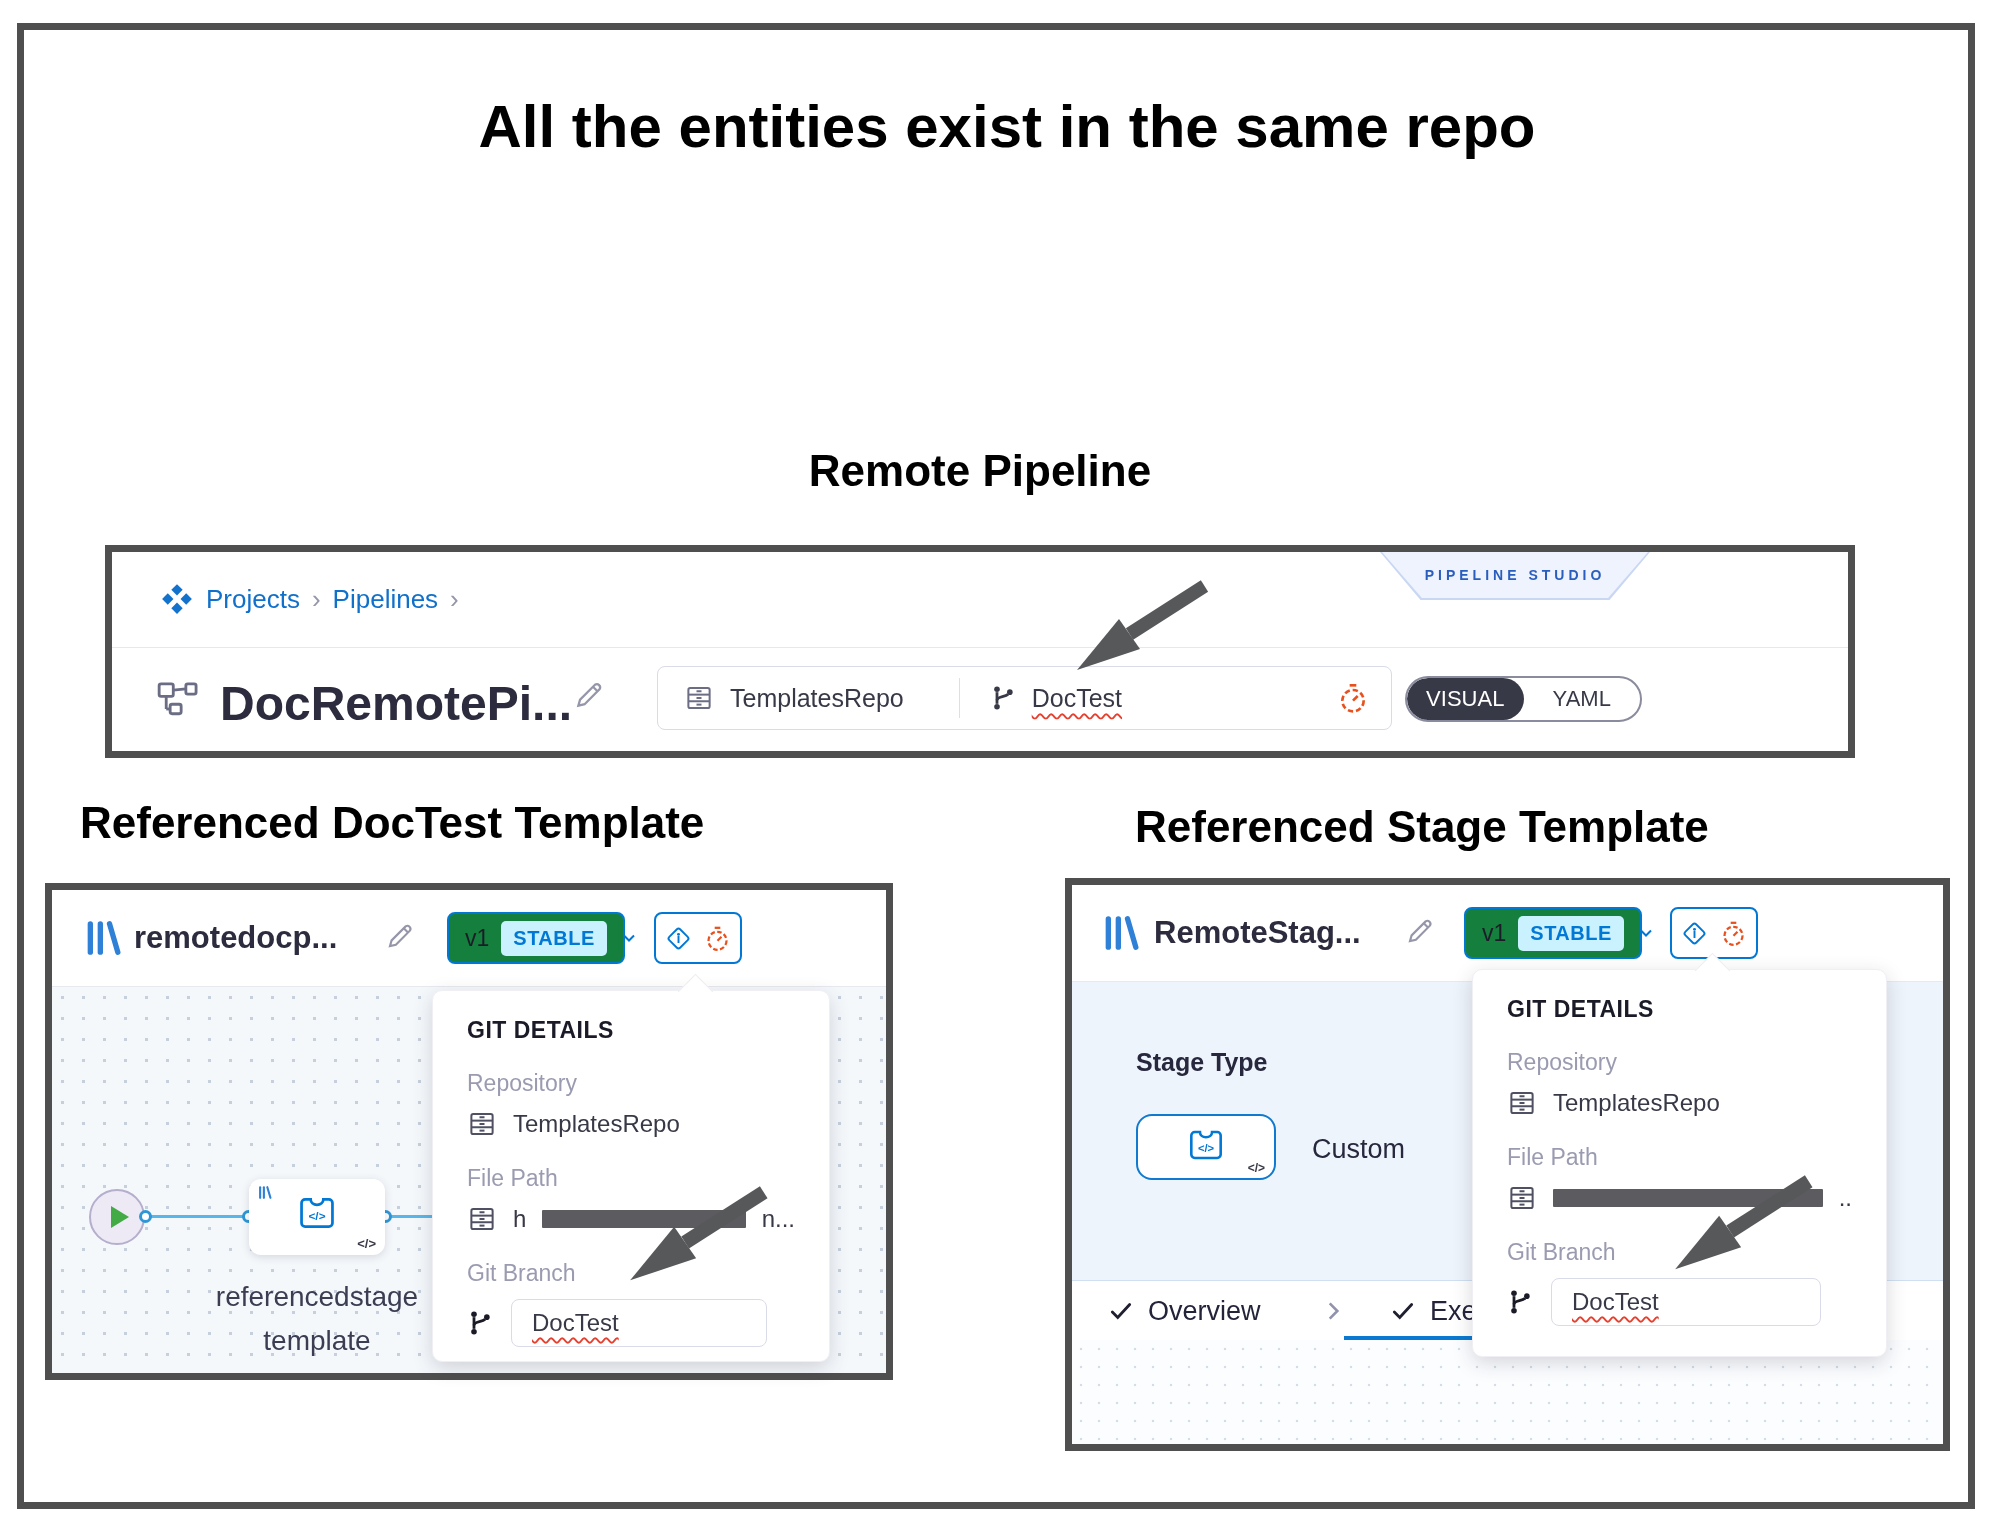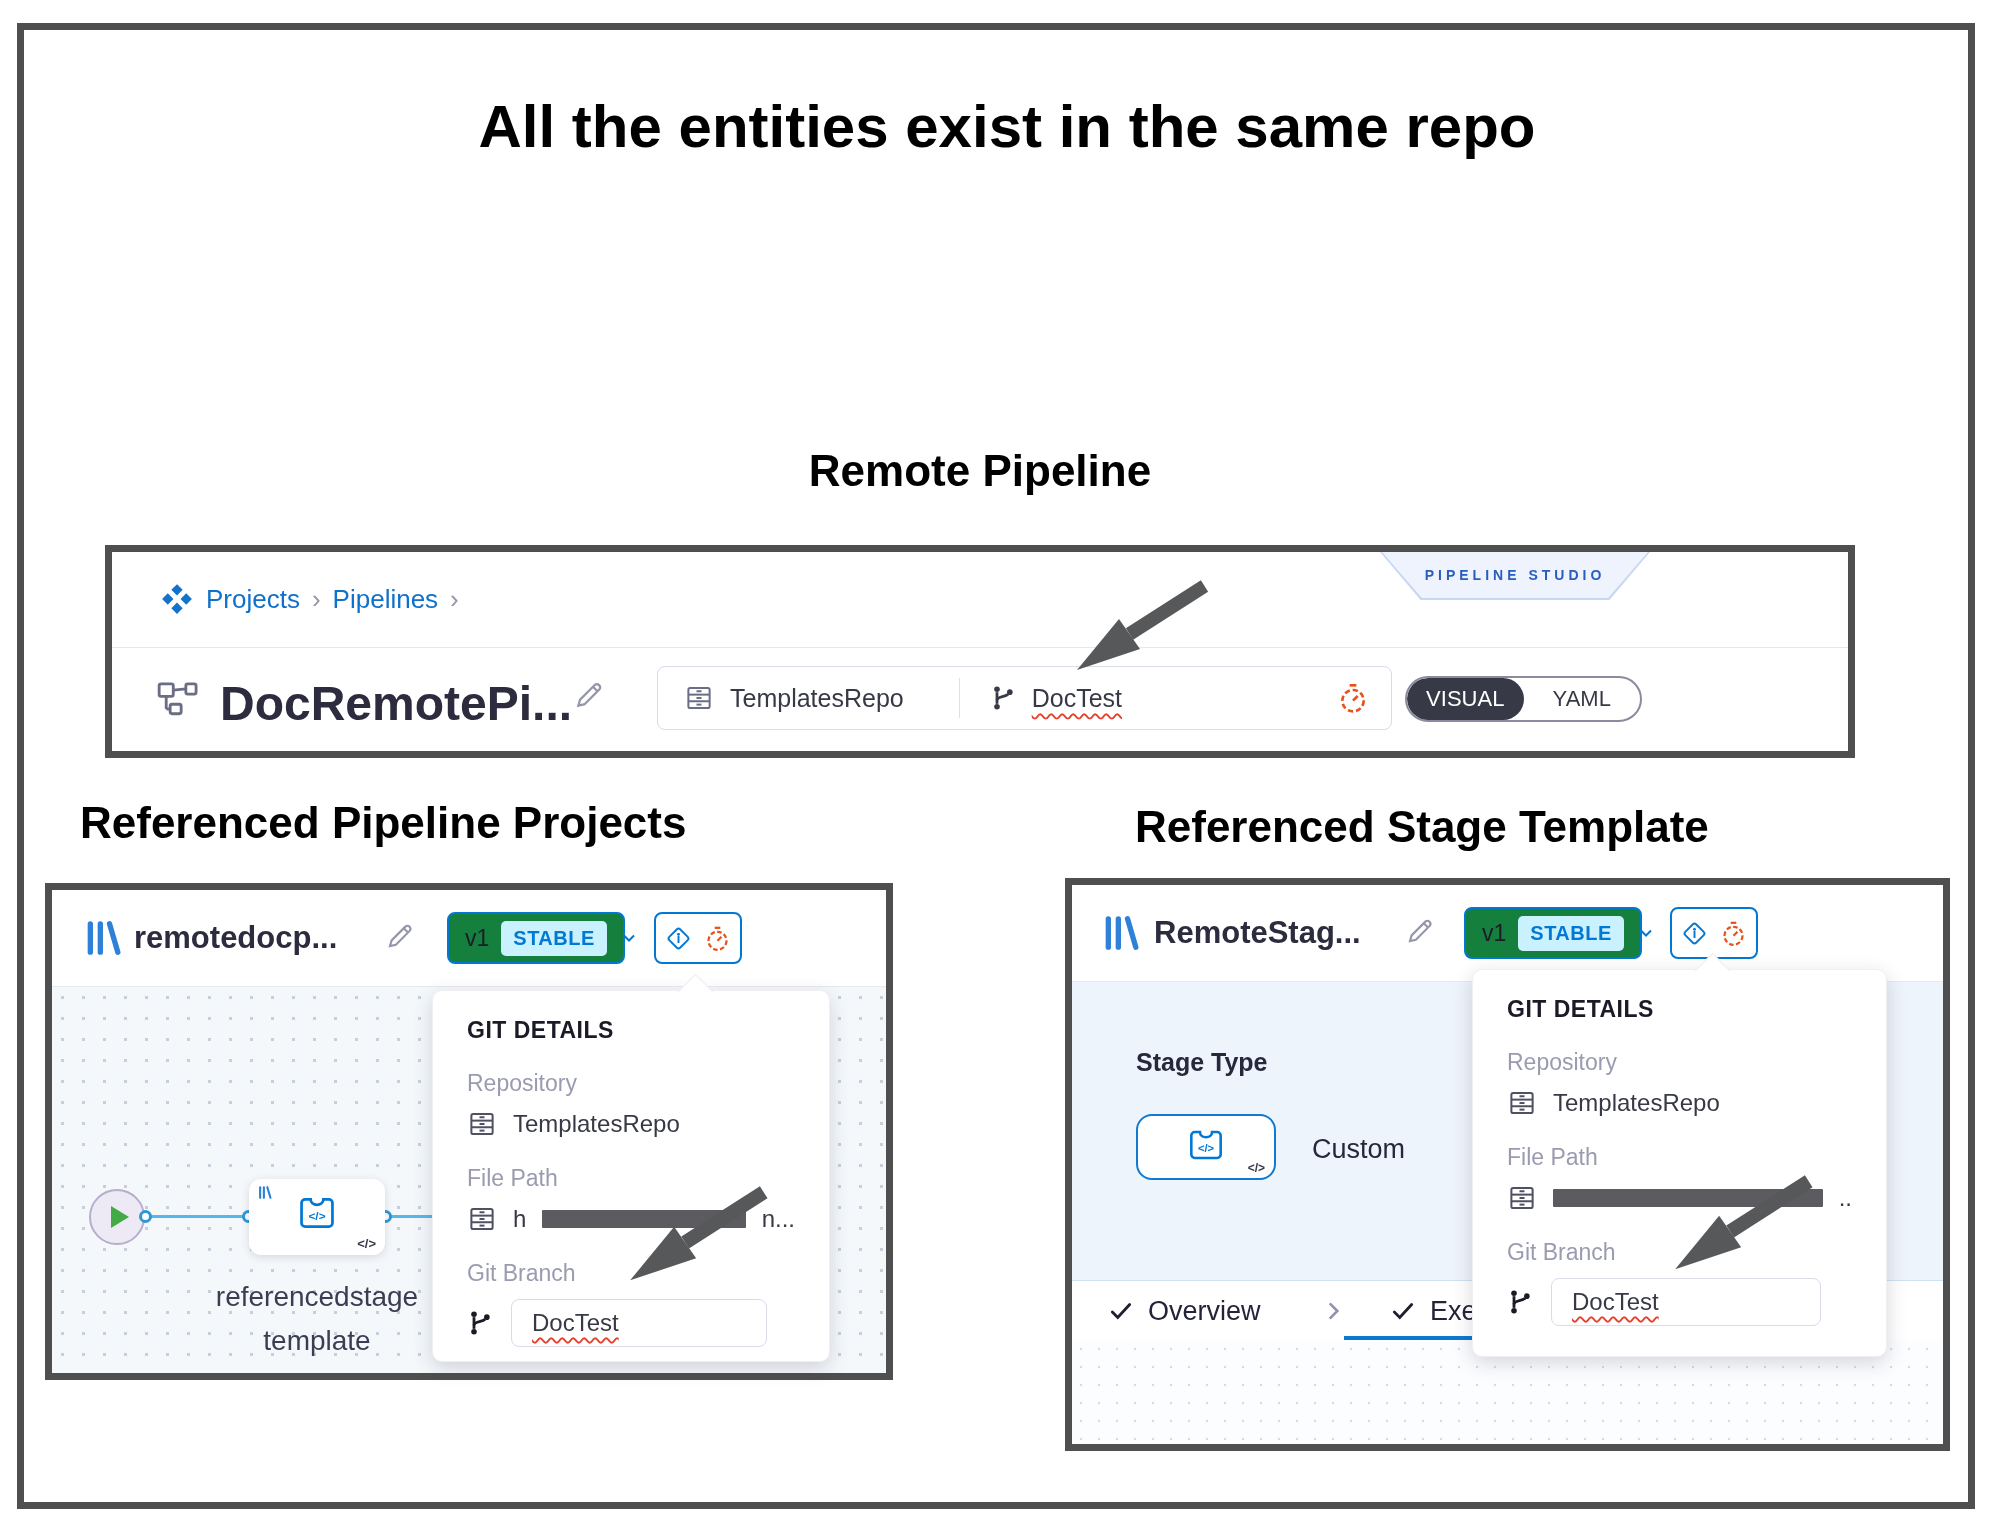--- a/index.html
+++ b/index.html
@@ -107,21 +107,21 @@
         background-size:18px 18px;}
 </style>
 </head>
 <body>
 
 <div class="page">
   <div class="outer-border"></div>
 
   <div class="main-title">All the entities exist in the same repo</div>
   <div class="section-heading" id="h-remote">Remote Pipeline</div>
-  <div class="section-heading" id="h-ptpl">Referenced Pipeline Projects</div>
+  <div class="section-heading" id="h-ptpl">Referenced DocTest Template</div>
   <div class="section-heading" id="h-stpl">Referenced Stage Template</div>
 
   <div class="shot" id="shot1">
     <div class="s1-top">
       <div class="breadcrumb">
         <span class="icon">
           <svg width="34" height="34" viewBox="0 0 24 24" fill="#1373cc">
             <path d="M12,1.5 L16,5.5 12,9.5 8,5.5 Z"></path>
               <path d="M18.5,8 L22.5,12 18.5,16 14.5,12 Z"></path>
             <path d="M12,14.5 L16,18.5 12,22.5 8,18.5 Z"></path>

